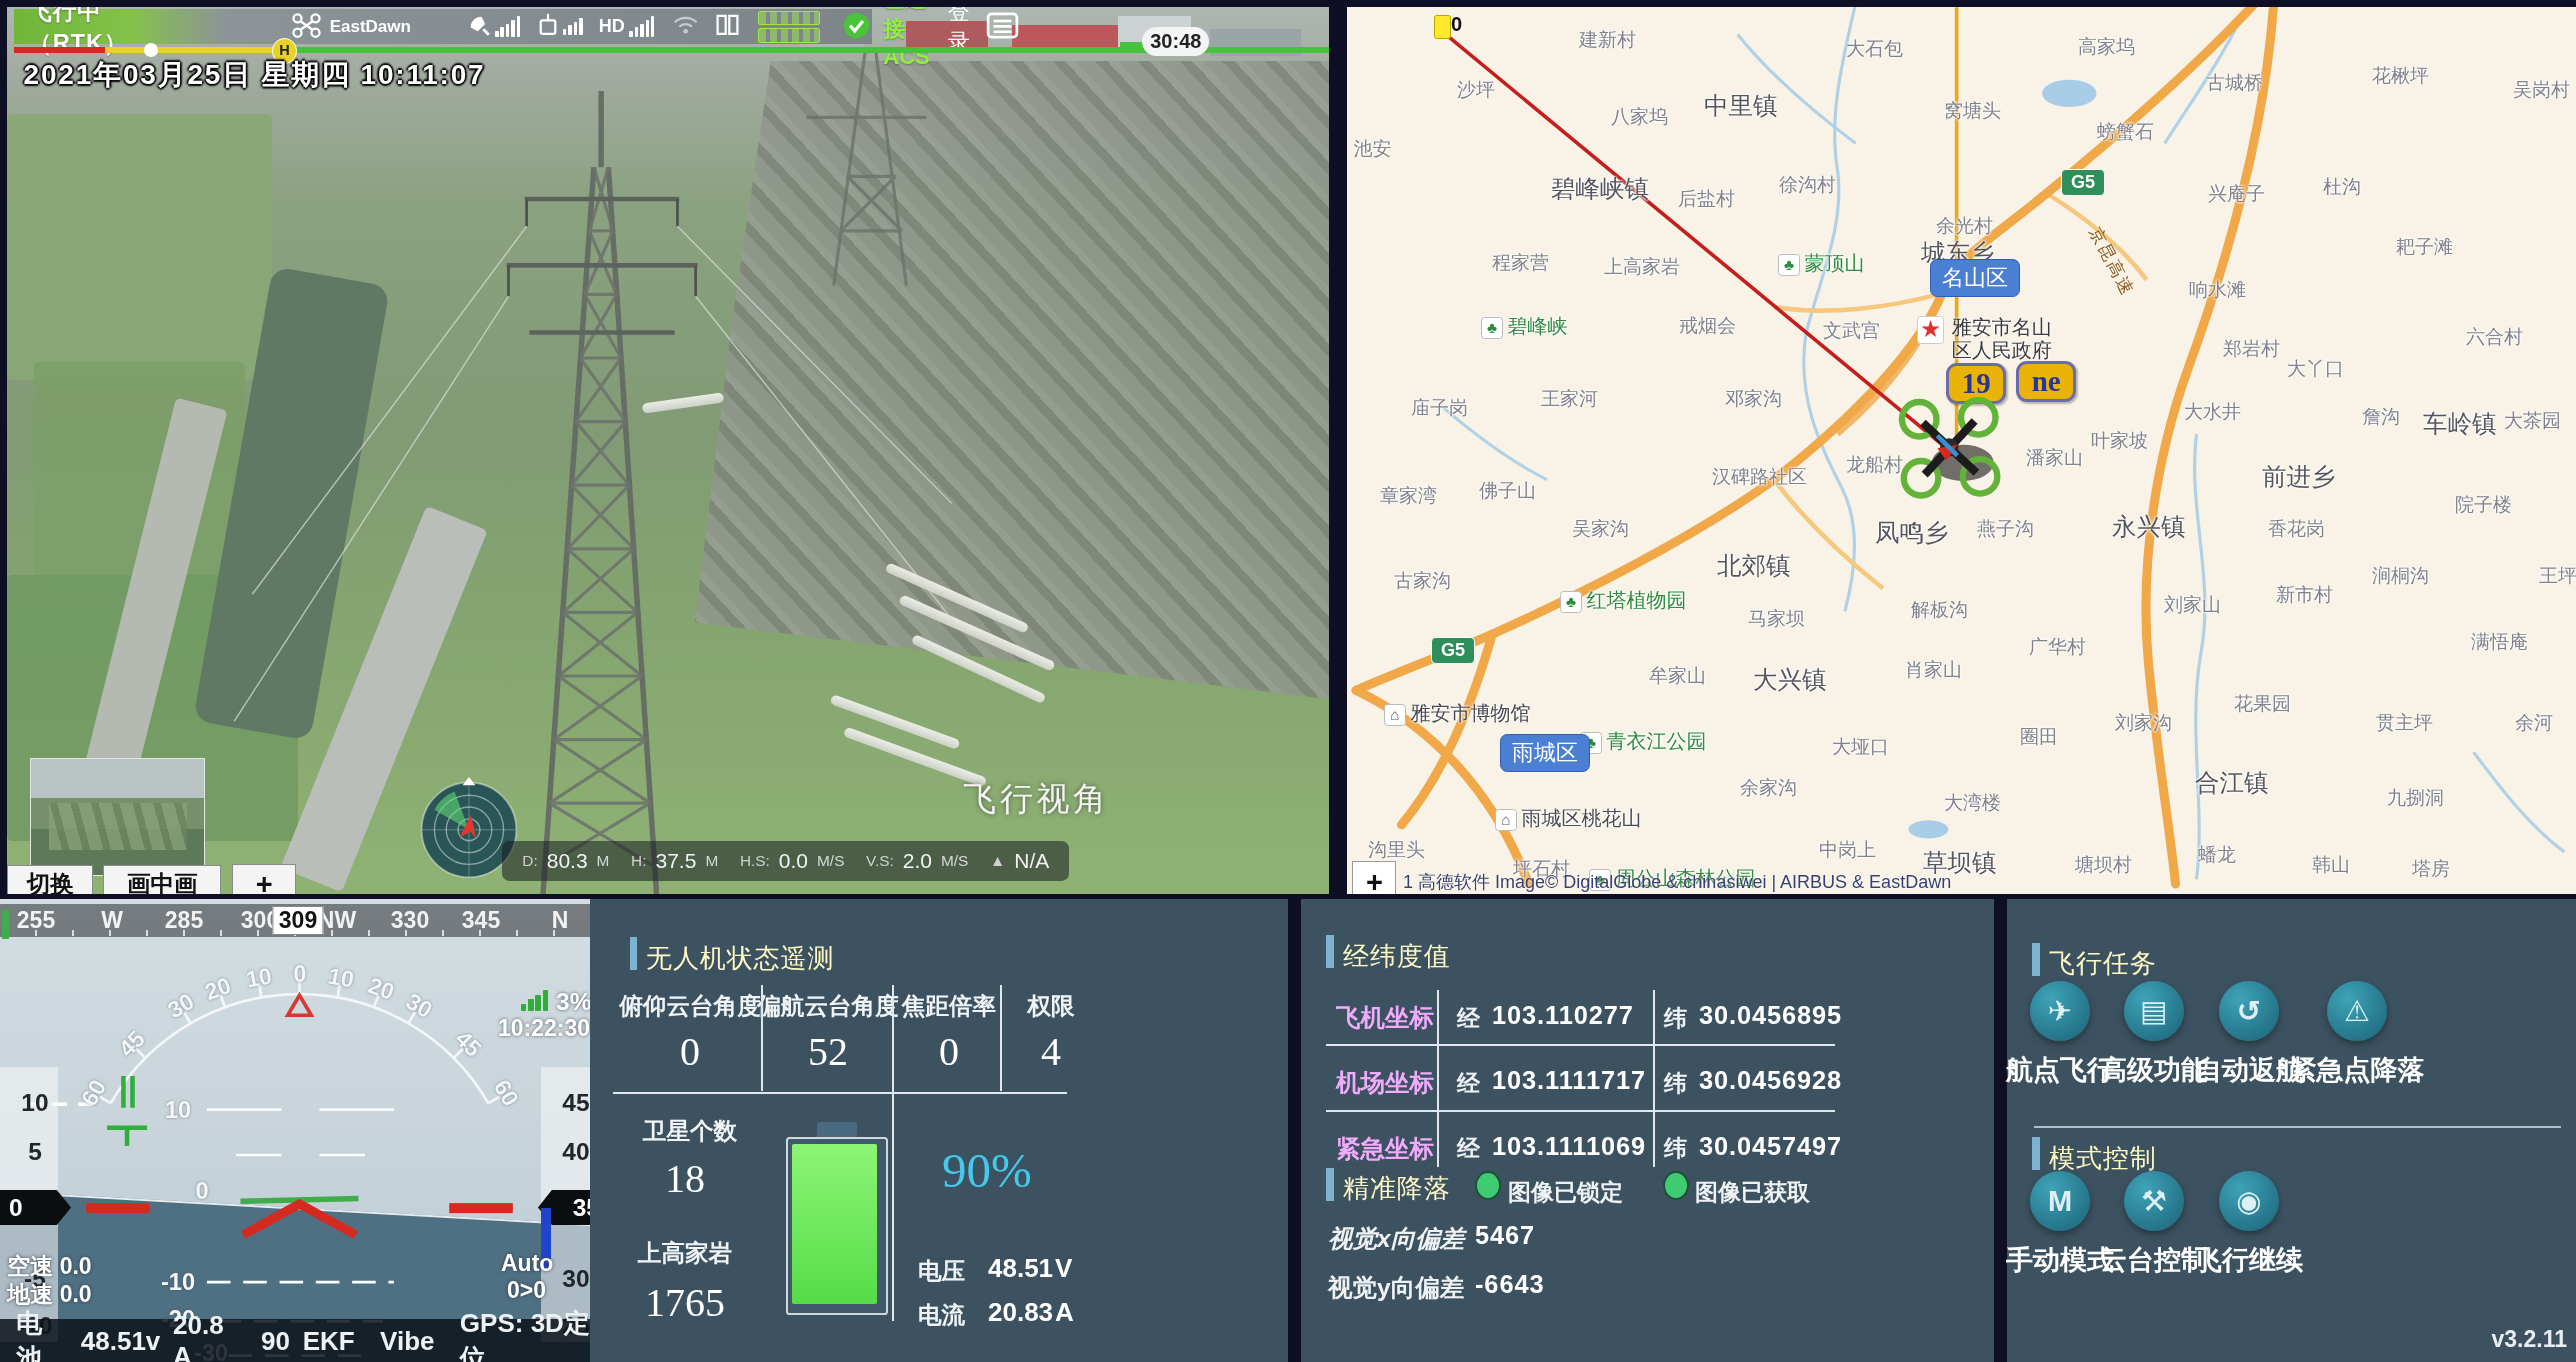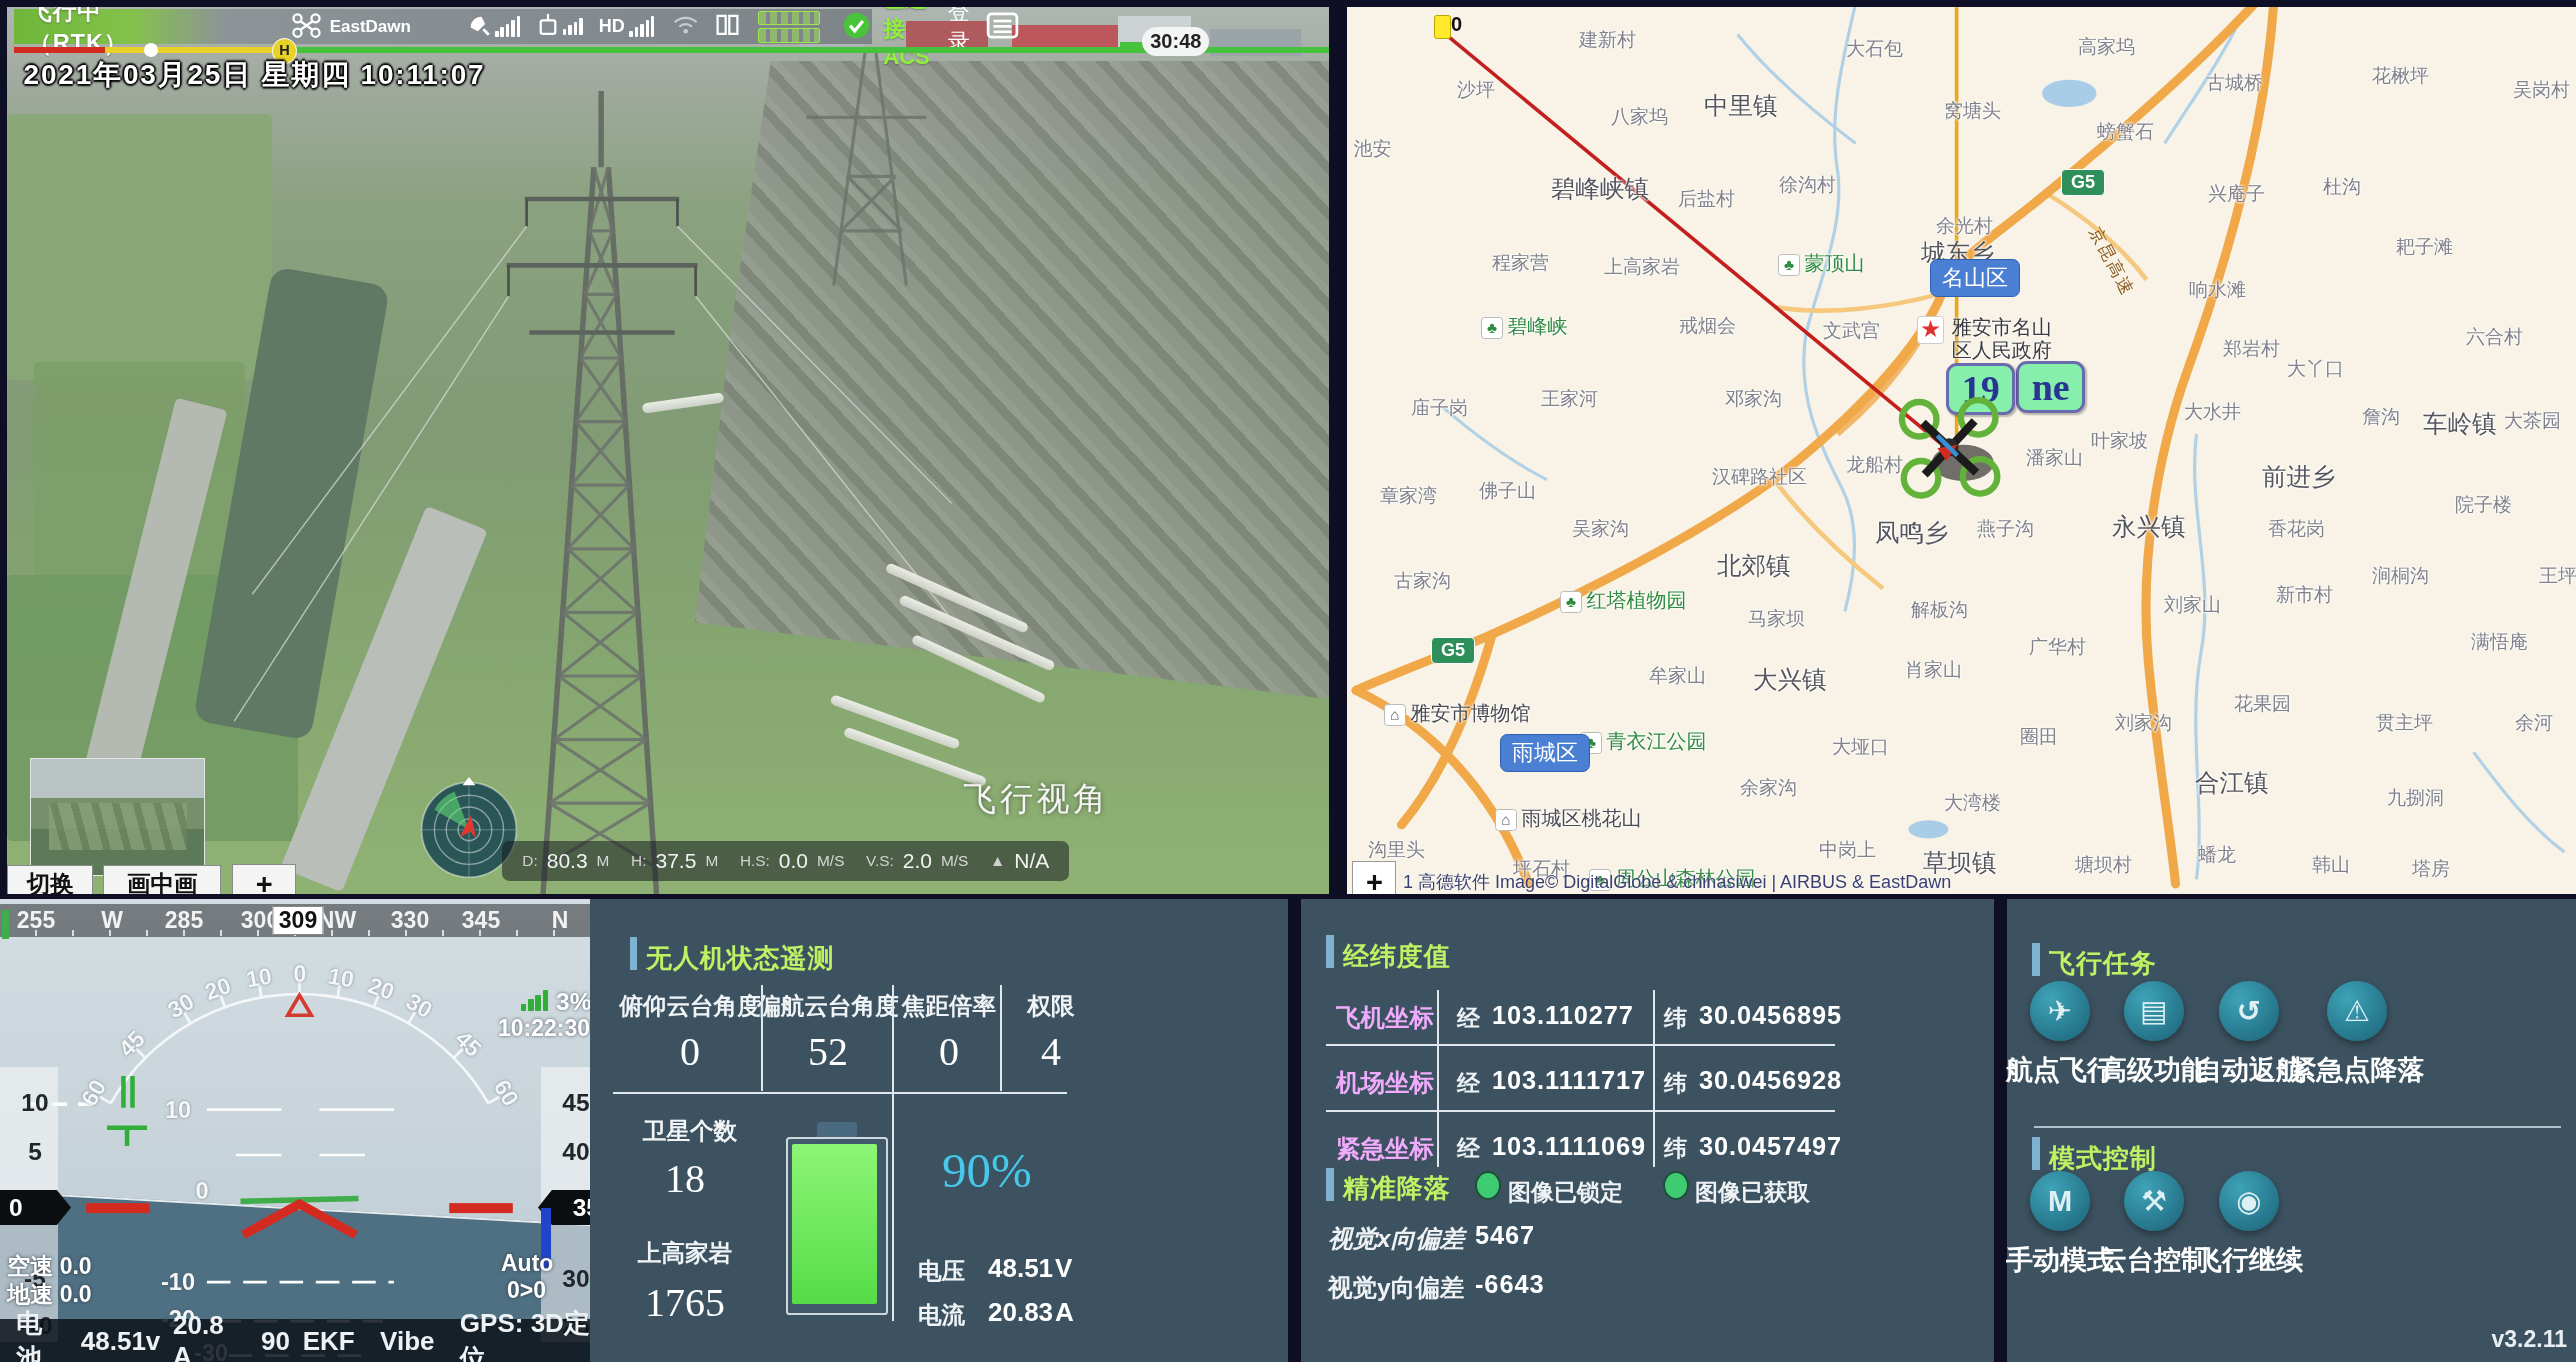--- a/index.html
+++ b/index.html
@@ -73,22 +73,22 @@
     text-shadow:none;border:0.9px solid #2f5fb0;}
   #gov-label{left:570px;top:309px;display:flex;gap:7.3px;align-items:flex-start;}
   #gov-star{color:#e03030;font-size:23.6px;background:#fff;border:0.9px solid #ccc;border-radius:3.6px;
     width:25.4px;height:25.4px;line-height:25.4px;text-align:center;}
   #gov-text{font-size:20px;color:#3a3a42;line-height:23px;text-shadow:0 0 2.7px #fff,0 0 2.7px #fff;}
   .g5{position:absolute;background:#2f8f5a;color:#fff;font-size:18px;font-weight:bold;
     padding:1.8px 9px;border-radius:4.5px;border:0.9px solid #fff;}
   #hw-name{left:727px;top:243px;color:#8a5a1e;font-size:17px;transform:rotate(62deg);letter-spacing:1.8px;}
   #start-pin{left:87px;top:7.3px;width:14.5px;height:22px;background:#ffe92a;border:0.9px solid #b9a500;border-radius:2.7px;}
   #start-num{left:104px;top:5.4px;font-size:20px;font-weight:bold;color:#111;}
-  .wp-badge{position:absolute;background:#86efac;border:3.6px solid #6a6aae;border-radius:11px;
-    color:#283593;font-size:38px;font-weight:bold;font-family:"Liberation Serif","DejaVu Serif",serif;
+  .wp-badge{position:absolute;background:#eab308;border:3.6px solid #6a6aae;border-radius:11px;
+    color:#283593;font-size:29px;font-weight:bold;font-family:"Liberation Serif","DejaVu Serif",serif;
     padding:0.9px 12.7px;box-shadow:1.8px 1.8px 1.8px rgba(0,0,0,.25);text-align:right;}
   #wp19{left:599px;top:356px;z-index:4;}
   #wpne{left:669px;top:354px;z-index:3;}
   #map-zoom-in{left:5.4px;top:854px;width:42px;height:40px;background:#fff;border:0.9px solid #999;
     color:#111;font-size:29px;font-weight:bold;display:flex;align-items:center;justify-content:center;}
   #map-attrib{left:56px;top:863px;font-size:18px;color:#3a3f72;text-shadow:0 0 2.7px #fff;}
 
   
   #hud-panel{left:0;top:899px;width:599px;height:463px;background:#c9d4da;overflow:hidden;}
   #hud-sky{position:absolute;left:0;top:0;width:599px;height:463px;
@@ -122,21 +122,21 @@
     text-shadow:0 0 3.6px rgba(40,50,60,.8);}
   .spd-lab{position:absolute;color:#fff;font-size:23px;font-weight:bold;text-shadow:0 0 3.6px rgba(40,50,60,.9);}
   #hud-bottom{position:absolute;left:0;top:420px;width:599px;height:44px;background:rgba(12,18,26,.85);
     color:#eef2f4;font-size:26px;font-weight:bold;display:flex;align-items:center;gap:12.7px;padding-left:16.3px;}
 
   
   .dpanel{background:#3c5260;color:#e8eef2;}
   #telemetry-panel{left:590px;top:899px;width:698px;height:463px;}
   #coords-panel{left:1301px;top:899px;width:693px;height:463px;}
   #tasks-panel{left:2007px;top:899px;width:569px;height:463px;}
-  .sec-title{position:absolute;font-size:26px;color:#bef264;letter-spacing:0.9px;font-weight:bold;}
+  .sec-title{position:absolute;font-size:26px;color:#fef9c3;letter-spacing:0.9px;}
   .sec-bar{position:absolute;width:7.3px;height:33px;background:#7fb2d0;}
   .hline{position:absolute;height:1.8px;background:#dfe7ec;}
   .vline{position:absolute;width:1.8px;background:#dfe7ec;}
   .col-h{position:absolute;font-size:23.6px;font-weight:bold;color:#f0f4f6;transform:translateX(-50%);white-space:nowrap;}
   .col-v{position:absolute;font-size:40px;color:#fff;transform:translateX(-50%);
     font-family:"Liberation Serif","DejaVu Serif",serif;}
   .tl-lab{position:absolute;font-size:23.6px;font-weight:bold;color:#f0f4f6;transform:translateX(-50%);white-space:nowrap;}
   #batt-cap{position:absolute;left:227px;top:223px;width:40px;height:16.3px;background:#4a6a80;border-radius:3.6px 3.6px 0 0;}
   #batt-body{position:absolute;left:196px;top:238px;width:98px;height:174px;border:2.7px solid #cfd8dd;
     background:#41596a;border-radius:3.6px;}

